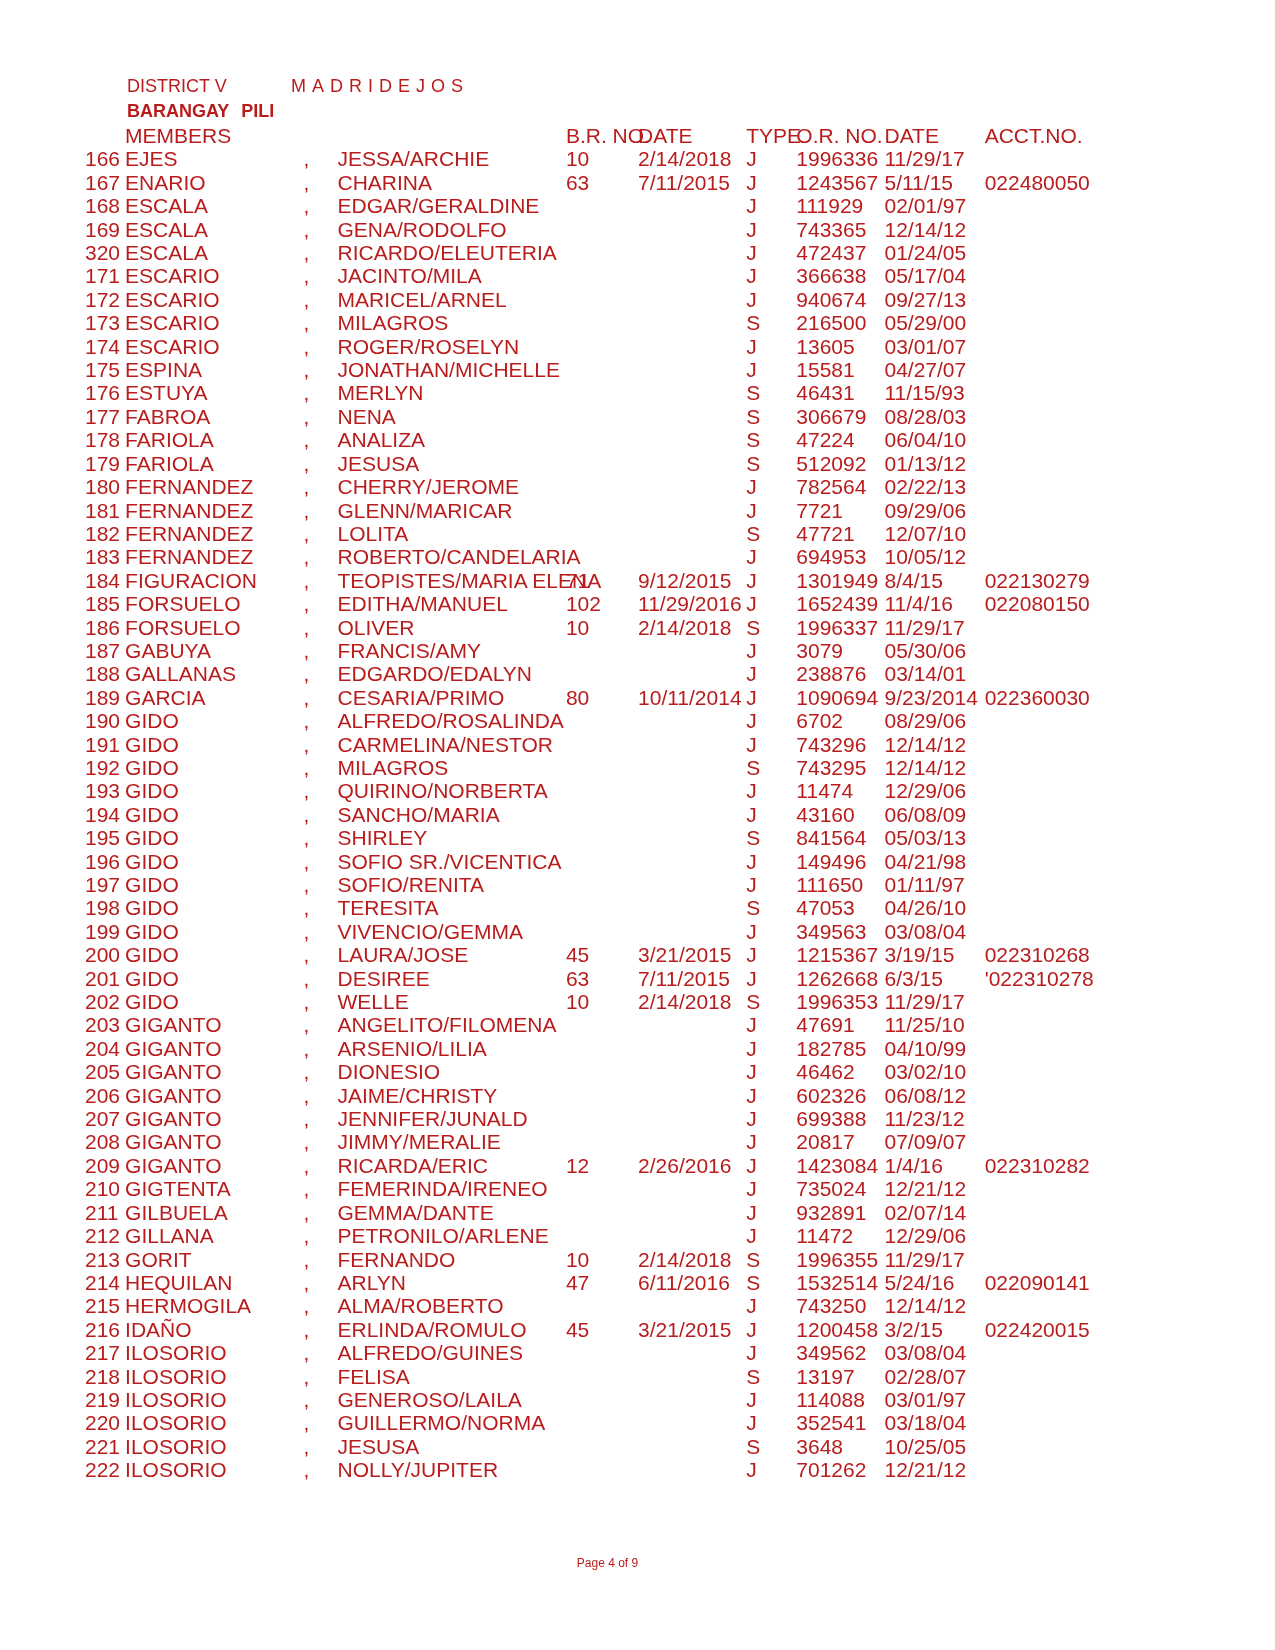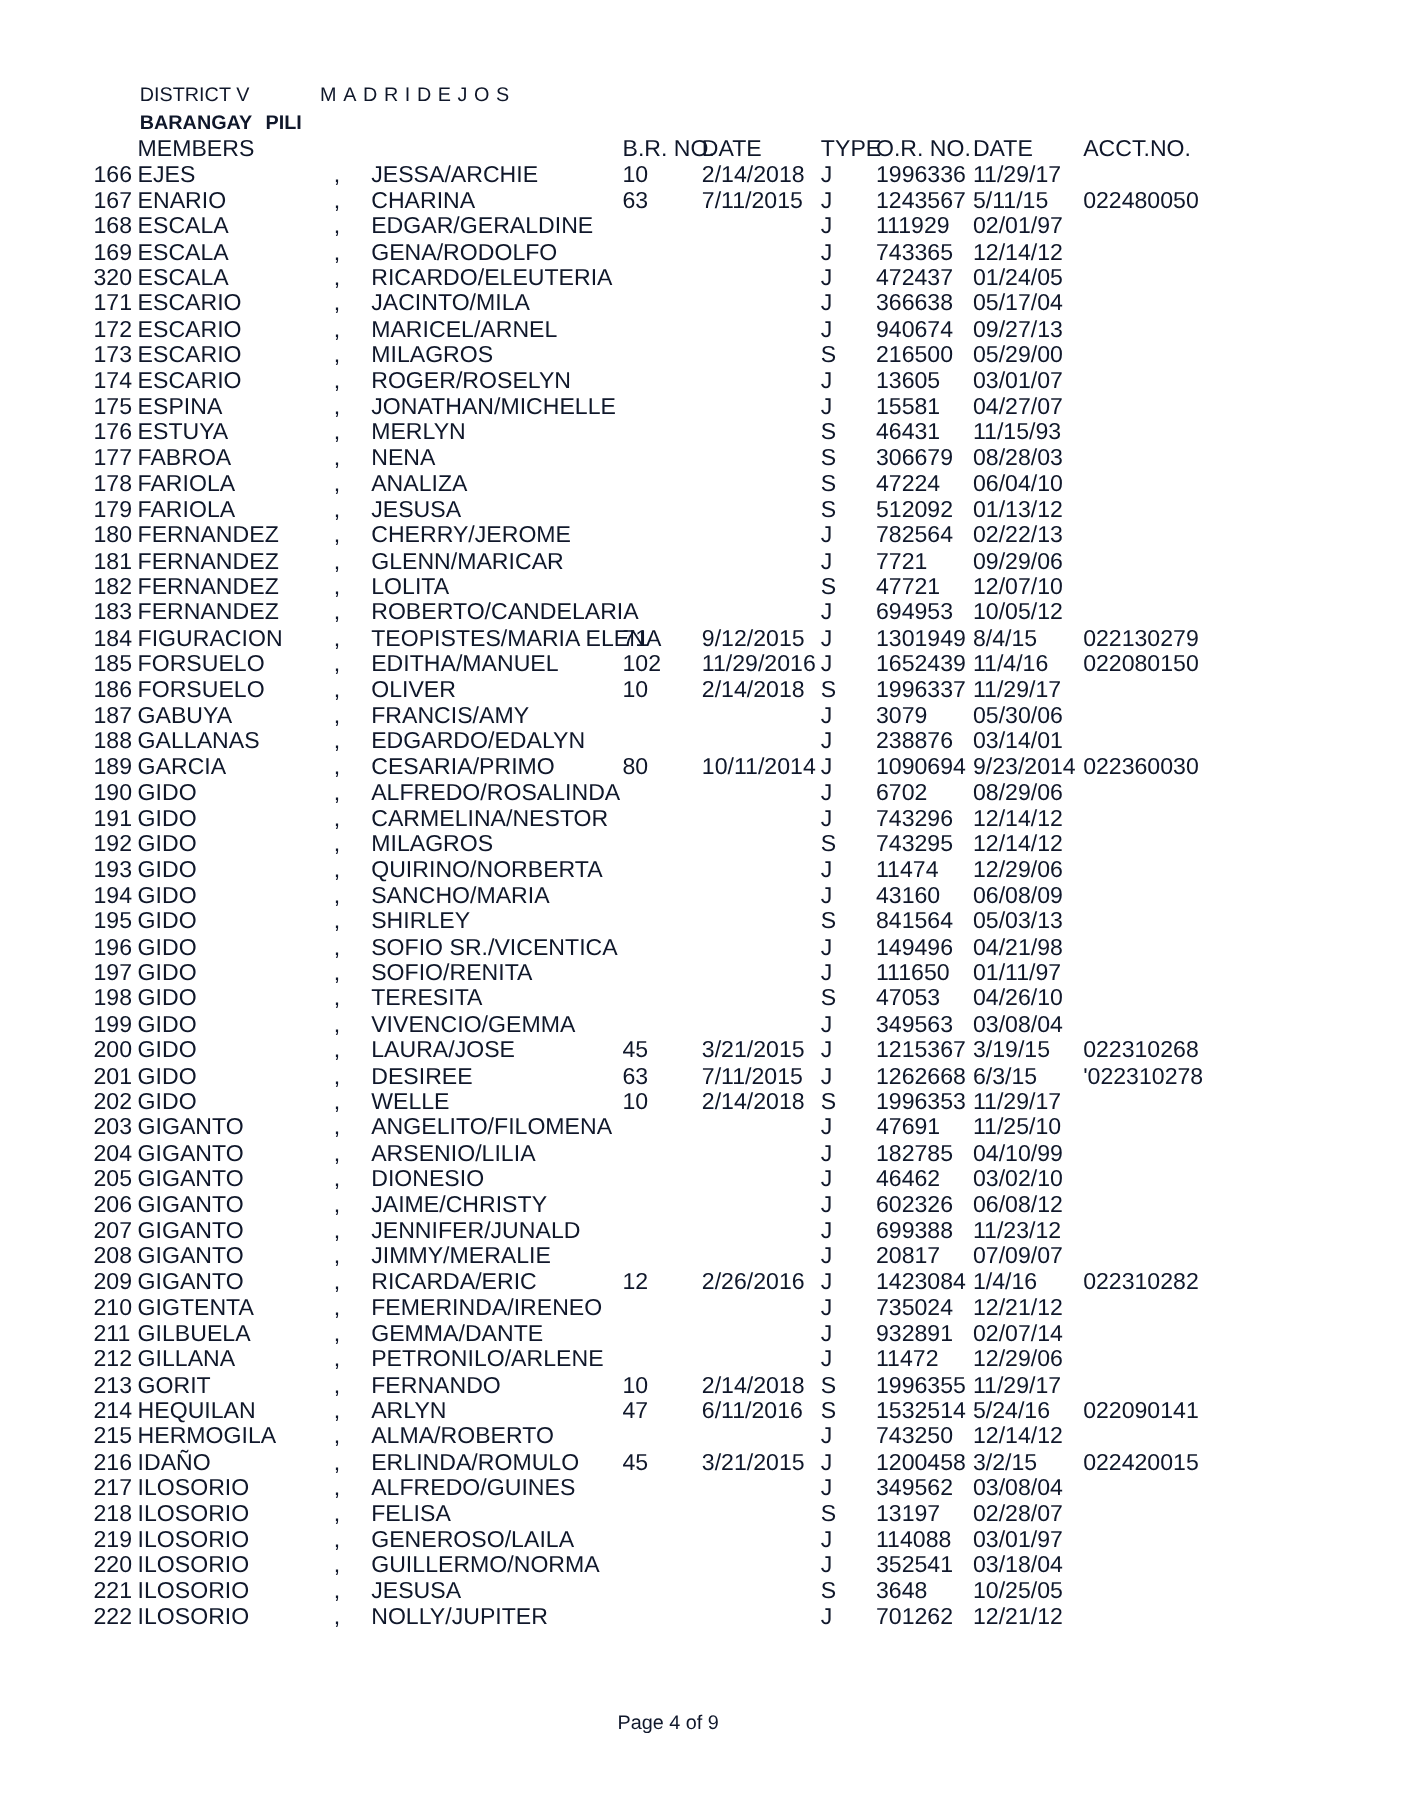--- a/index.html
+++ b/index.html
@@ -1,21 +1,21 @@
 <!DOCTYPE html>
 <html><head>
 <meta charset="utf-8">
 <style>
   html, body { margin: 0; padding: 0; background: #ffffff; }
   .page {
     position: relative;
     width: 1275px;
     height: 1650px;
     background: #ffffff;
-    color: #0f172a;
+    color: #b91c1c;
     font-family: "Liberation Sans", sans-serif;
     font-size: 18px;
     box-sizing: border-box;
     padding-top: 74px;
     overflow: hidden;
   }
   .titleblock { margin-left: 127px; }
   .title-line1 { position: relative; height: 25px; line-height: 25px; }
   .district { display: inline-block; }
   .municipality {
@@ -54,21 +54,21 @@
   .c-date2  { width: 100px; padding-left: 10px; }
   .c-acct   { width: 130px; padding-left: 10px; }
   th.c-brno, th.c-date1, th.c-type { text-align: center; margin-top: 40px; }
   th.c-surname, th.c-orno, th.c-date2, th.c-acct { text-align: left; }
   .footer {
     position: absolute;
     top: 1556px;
     left: 0;
     width: 1215px;
     text-align: center;
-    font-size: 18px;
+    font-size: 12px;
   }
 </style>
 </head>
 <body>
 
 <div class="page">
 
   <div class="titleblock">
     <div class="title-line1">
       <span class="district">DISTRICT V</span>

